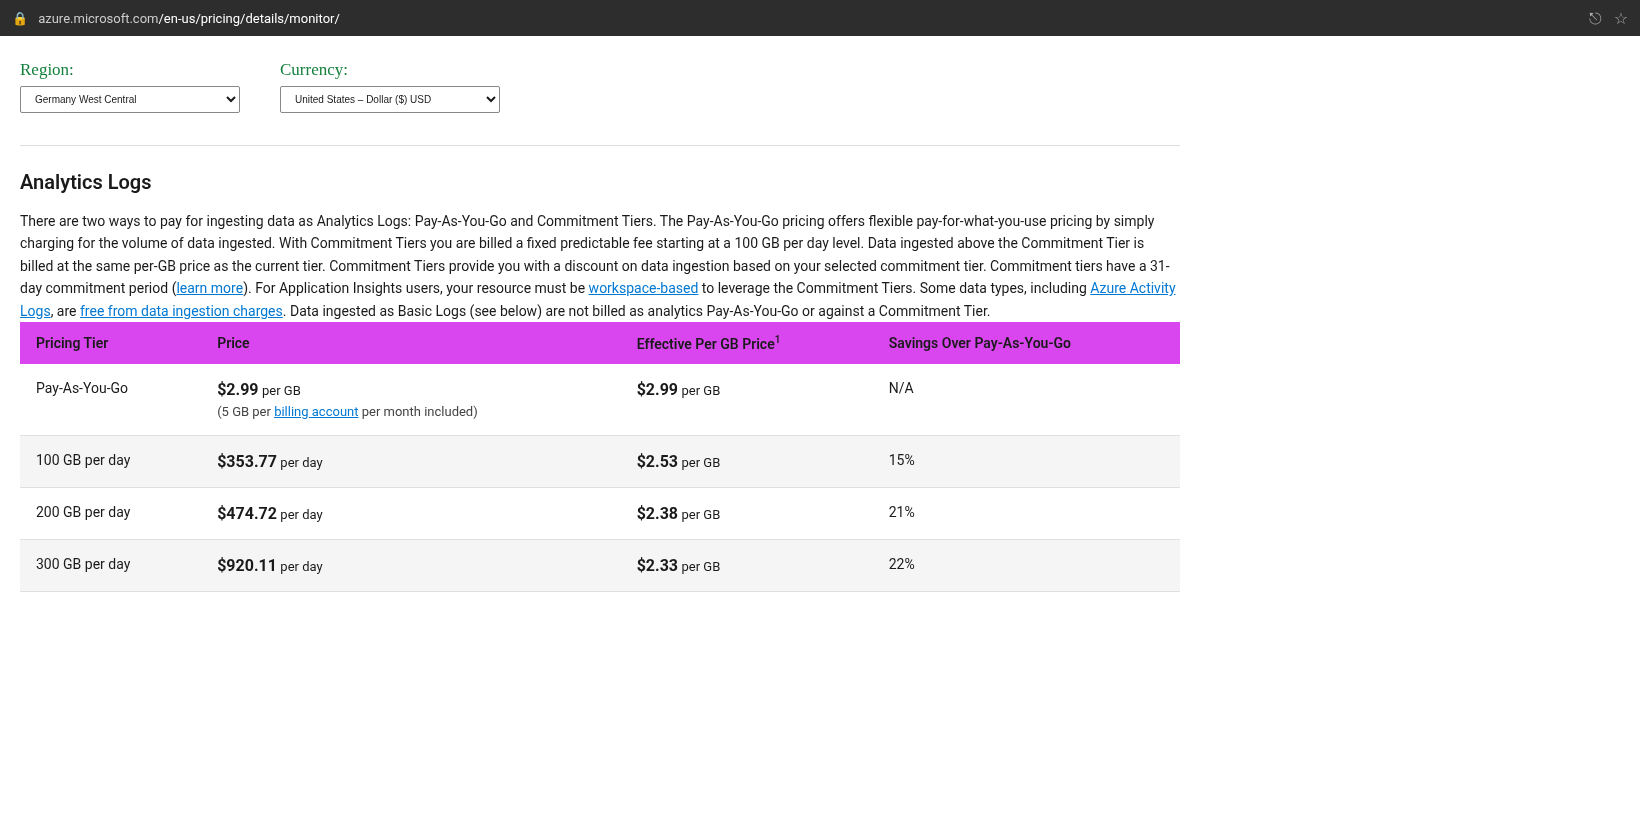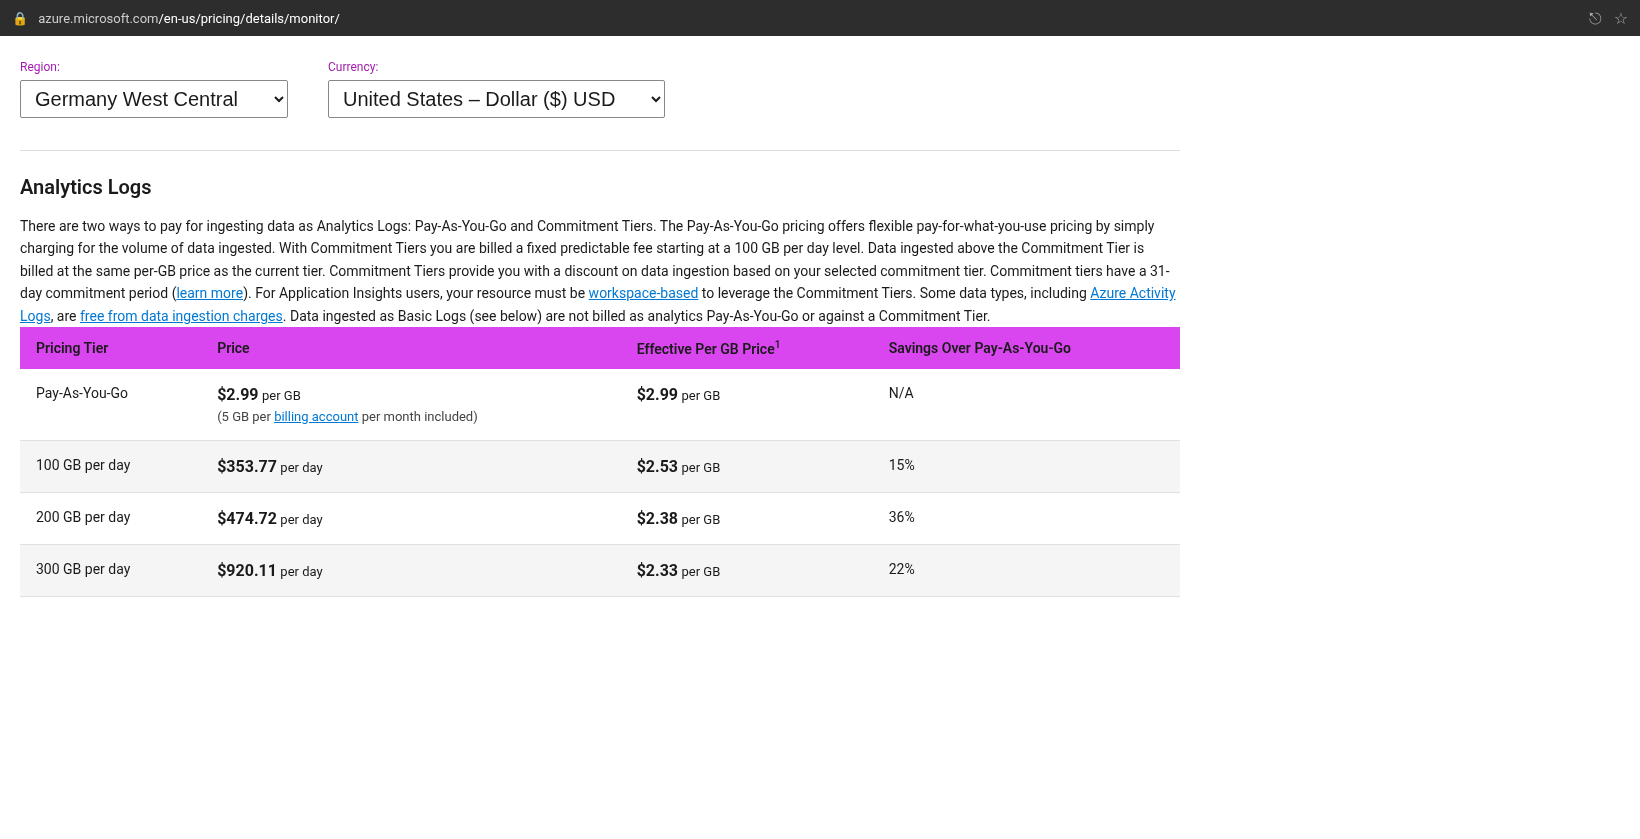--- a/index.html
+++ b/index.html
@@ -52,28 +52,29 @@
       display: flex;
       gap: 40px;
       margin-bottom: 32px;
     }
     .filter-group {
       display: flex;
       flex-direction: column;
       gap: 6px;
     }
     .filter-group label {
-      font-size: 12px;
-      color: #a21caf;
+      font-size: 17px;
+      color: #15803d;
+      font-family: Liberation Serif, serif;
     }
     .filter-group select {
       padding: 6px 32px 6px 10px;
       border: 1px solid #888;
       border-radius: 2px;
-      font-size: 20px;
+      font-size: 10px;
       color: #1a1a1a;
       background: #fff;
       appearance: auto;
       cursor: pointer;
       min-width: 200px;
     }
     .filter-group select:first-of-type {
       min-width: 220px;
     }
 
@@ -236,21 +237,21 @@
       <tr>
         <td>200 GB per day</td>
         <td>
           <span class="price-main">$474.72</span>
           <span class="price-unit"> per day</span>
         </td>
         <td>
           <span class="price-main">$2.38</span>
           <span class="price-unit"> per GB</span>
         </td>
-        <td>36%</td>
+        <td>21%</td>
       </tr>
 
       <tr>
         <td>300 GB per day</td>
         <td>
           <span class="price-main">$920.11</span>
           <span class="price-unit"> per day</span>
         </td>
         <td>
           <span class="price-main">$2.33</span>

